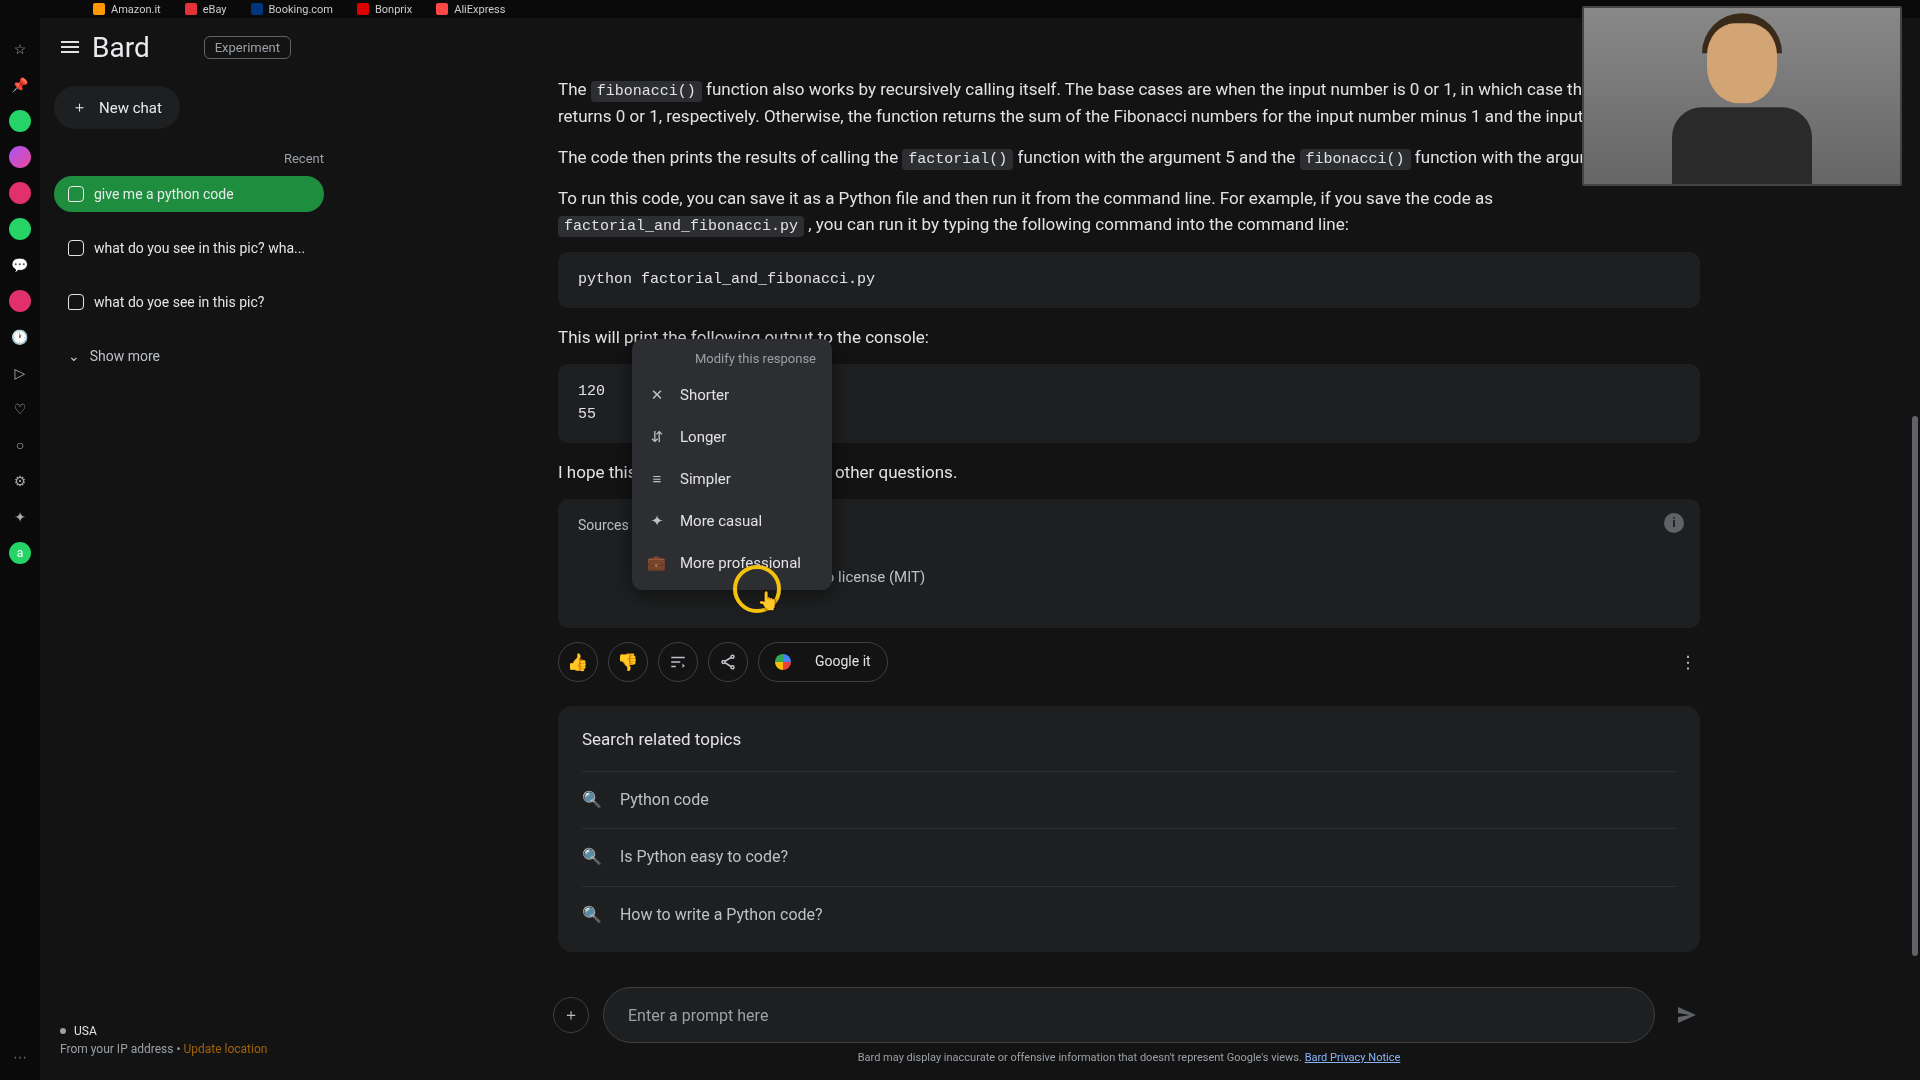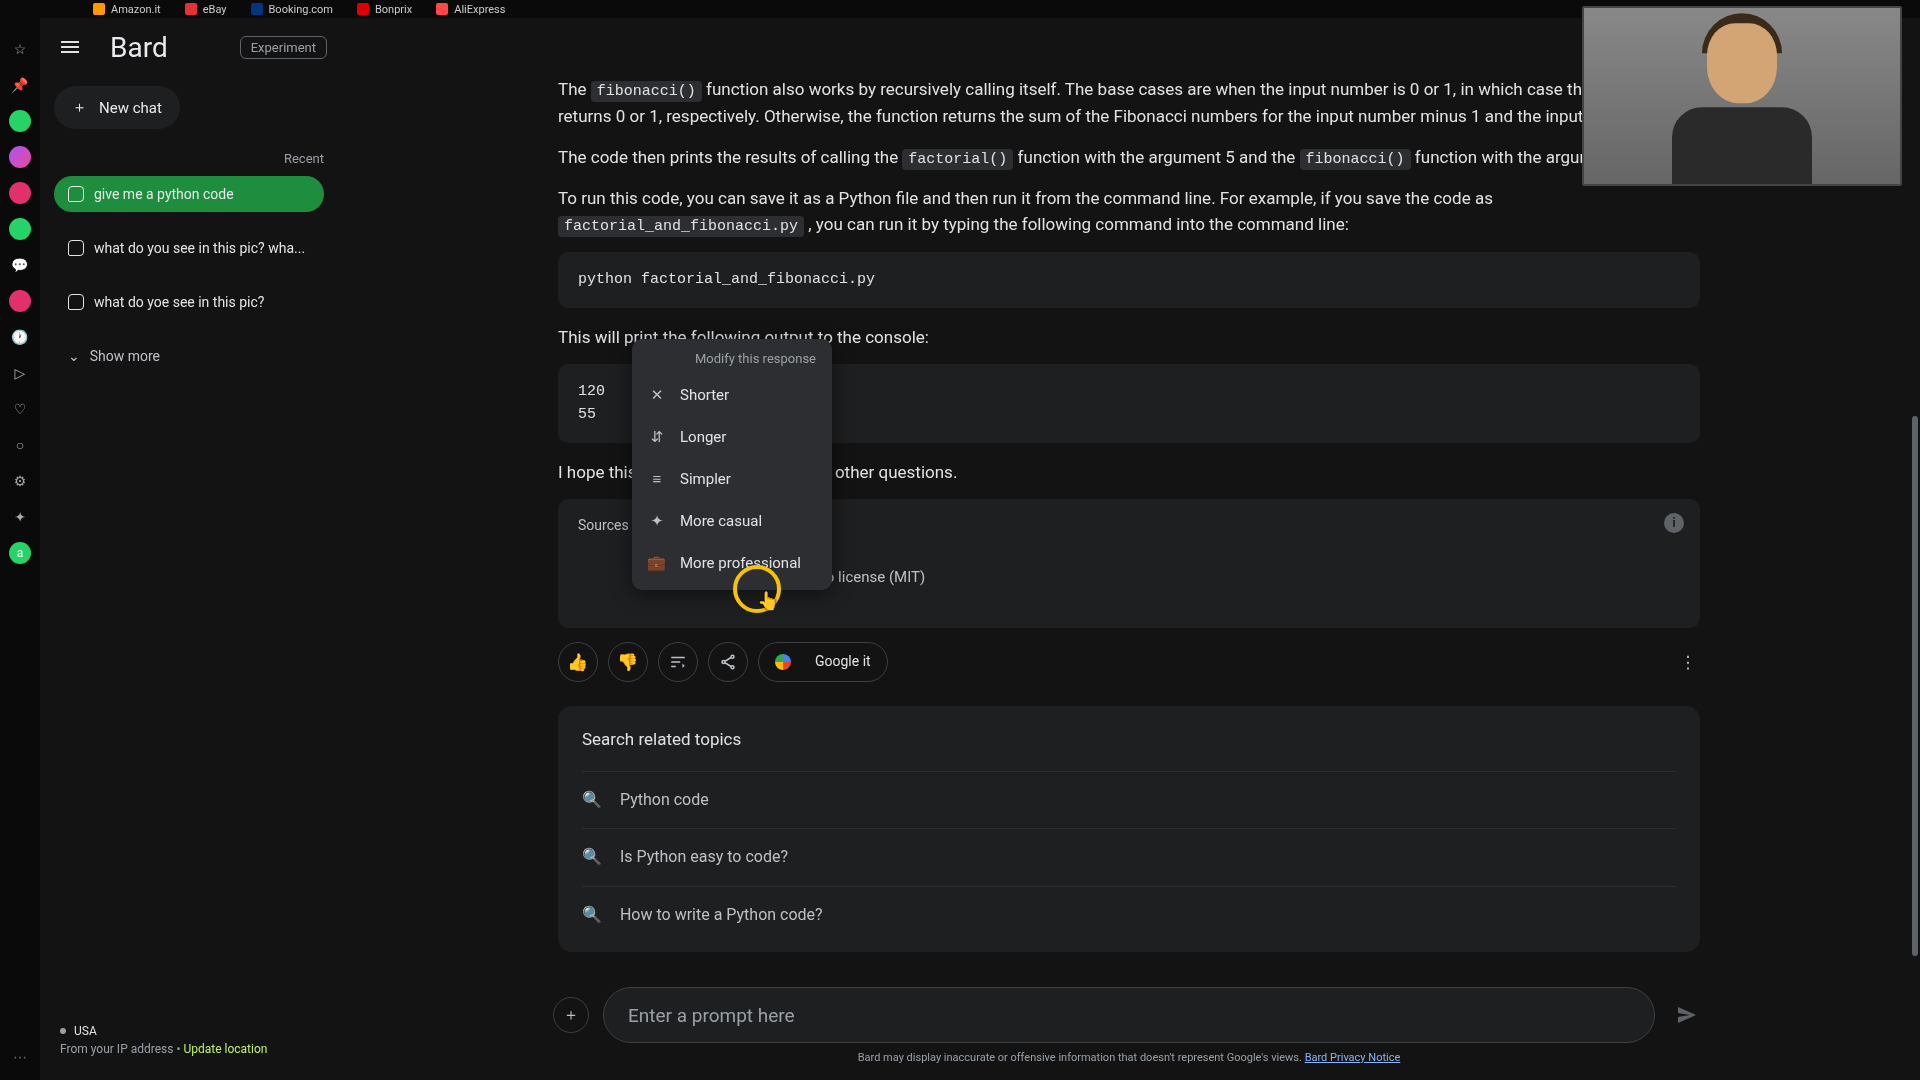--- a/index.html
+++ b/index.html
@@ -16,39 +16,39 @@
 .ext-green { background: #25d366; }
 .ext-pink { background: #e1306c; }
 .ext-grad { background: linear-gradient(135deg,#a855f7,#ec4899); }
 .ext-whatsapp { background: #25d366; }
 .ext-dots { margin-top: auto; margin-bottom: 12px; color: #666; }
 
 
 .app { position: absolute; left: 40px; top: 18px; width: calc(100% - 40px); height: calc(100% - 18px); background: #131314; display: flex; flex-direction: column; }
 
 
-.app-header { height: 58px; display: flex; align-items: center; padding: 0 18px; gap: 28px; }
+.app-header { height: 58px; display: flex; align-items: center; padding: 0 18px; gap: 10px; }
 .menu-icon { width: 24px; height: 24px; color: #e2e2e5; cursor: pointer; }
 .app-title { font-size: 28px; font-weight: 400; color: #e8eaed; }
 .experiment-badge { border: 1px solid #5f6368; border-radius: 6px; padding: 3px 10px; font-size: 13px; color: #9aa0a6; margin-left: 44px; }
 
 
 .app-body { flex: 1; display: flex; min-height: 0; }
 .left-panel { width: 298px; padding: 10px 14px; display: flex; flex-direction: column; }
 .new-chat { display: flex; align-items: center; gap: 12px; background: #1e1f20; border-radius: 24px; padding: 12px 18px; width: fit-content; color: #e8eaed; font-size: 15px; cursor: pointer; }
 .recent-label { font-size: 13px; color: #9aa0a6; margin: 22px 0 10px 6px; text-align: right; }
 .chat-item { display: flex; align-items: center; gap: 10px; padding: 10px 14px; border-radius: 22px; font-size: 14px; color: #e8eaed; cursor: pointer; margin-bottom: 18px; }
 .chat-item.active { background: #1e8e3e; }
 .chat-item:not(.active) { color: #e5e5e5; }
 .chat-bubble { width: 16px; height: 16px; border: 1.5px solid currentColor; border-radius: 4px; border-bottom-left-radius: 2px; }
 .show-more { display: flex; align-items: center; gap: 10px; padding: 10px 14px; font-size: 14px; color: #bdc1c6; cursor: pointer; }
 .footer-loc { margin-top: auto; padding: 0 6px 14px; font-size: 12px; color: #9aa0a6; }
 .footer-loc .country { display: flex; align-items: center; gap: 8px; margin-bottom: 4px; color: #e2e2e5; }
 .footer-loc .dot { width: 6px; height: 6px; border-radius: 50%; background: #9aa0a6; }
-.footer-loc a { color: #bef264; text-decoration: none; }
+.footer-loc a { color: #a16207; text-decoration: none; }
 
 
 .center { flex: 1; display: flex; flex-direction: column; min-width: 0; }
 .content-scroll { flex: 1; overflow-y: auto; position: relative; }
 .content-inner { max-width: 1190px; margin: 0 auto; padding: 0 24px; }
 .response { color: #e2e2e5; font-size: 17px; line-height: 1.55; }
 .response p { margin-bottom: 14px; }
 .inline-code { font-family: "Courier New", monospace; background: #2d2e31; padding: 2px 6px; border-radius: 4px; font-size: 15px; }
 .code-block { background: #1e1f20; border-radius: 10px; padding: 16px 20px; font-family: "Courier New", monospace; font-size: 15px; color: #e2e2e5; margin: 10px 0 16px; white-space: pre; }
 
@@ -72,21 +72,21 @@
 
 
 .related-box { background: #1e1f20; border-radius: 14px; padding: 20px 24px 8px; margin-bottom: 30px; }
 .related-title { font-size: 17px; color: #e2e2e5; margin-bottom: 18px; }
 .related-item { display: flex; align-items: center; gap: 18px; padding: 16px 0; border-top: 1px solid #2d2e31; font-size: 16px; color: #bdc1c6; cursor: pointer; }
 
 
 .input-wrap { padding: 10px 24px 6px; max-width: 1200px; margin: 0 auto; width: 100%; }
 .input-row { display: flex; align-items: center; gap: 14px; }
 .add-btn { width: 36px; height: 36px; border-radius: 50%; border: 1px solid #3c4043; display: flex; align-items: center; justify-content: center; color: #bdc1c6; cursor: pointer; }
-.prompt-input { flex: 1; height: 56px; background: #1e1f20; border: 1px solid #3c4043; border-radius: 28px; padding: 0 24px; color: #e2e2e5; font-size: 19px; outline: none; }
+.prompt-input { flex: 1; height: 56px; background: #1e1f20; border: 1px solid #3c4043; border-radius: 28px; padding: 0 24px; color: #e2e2e5; font-size: 16px; outline: none; }
 .prompt-input::placeholder { color: #9aa0a6; }
 .send-btn { width: 36px; height: 36px; display: flex; align-items: center; justify-content: center; color: #5f6368; cursor: pointer; }
 .disclaimer { text-align: center; font-size: 11px; color: #9aa0a6; padding: 8px 0 10px; }
 .disclaimer a { color: #8ab4f8; text-decoration: underline; }
 
 
 .scrollbar-track { position: absolute; right: 2px; top: 340px; width: 6px; height: 540px; background: #5f6368; border-radius: 3px; }
 
 
 .highlight-ring { position: absolute; left: 733px; top: 565px; width: 48px; height: 48px; border: 4px solid #f4c20d; border-radius: 50%; pointer-events: none; z-index: 60; }

